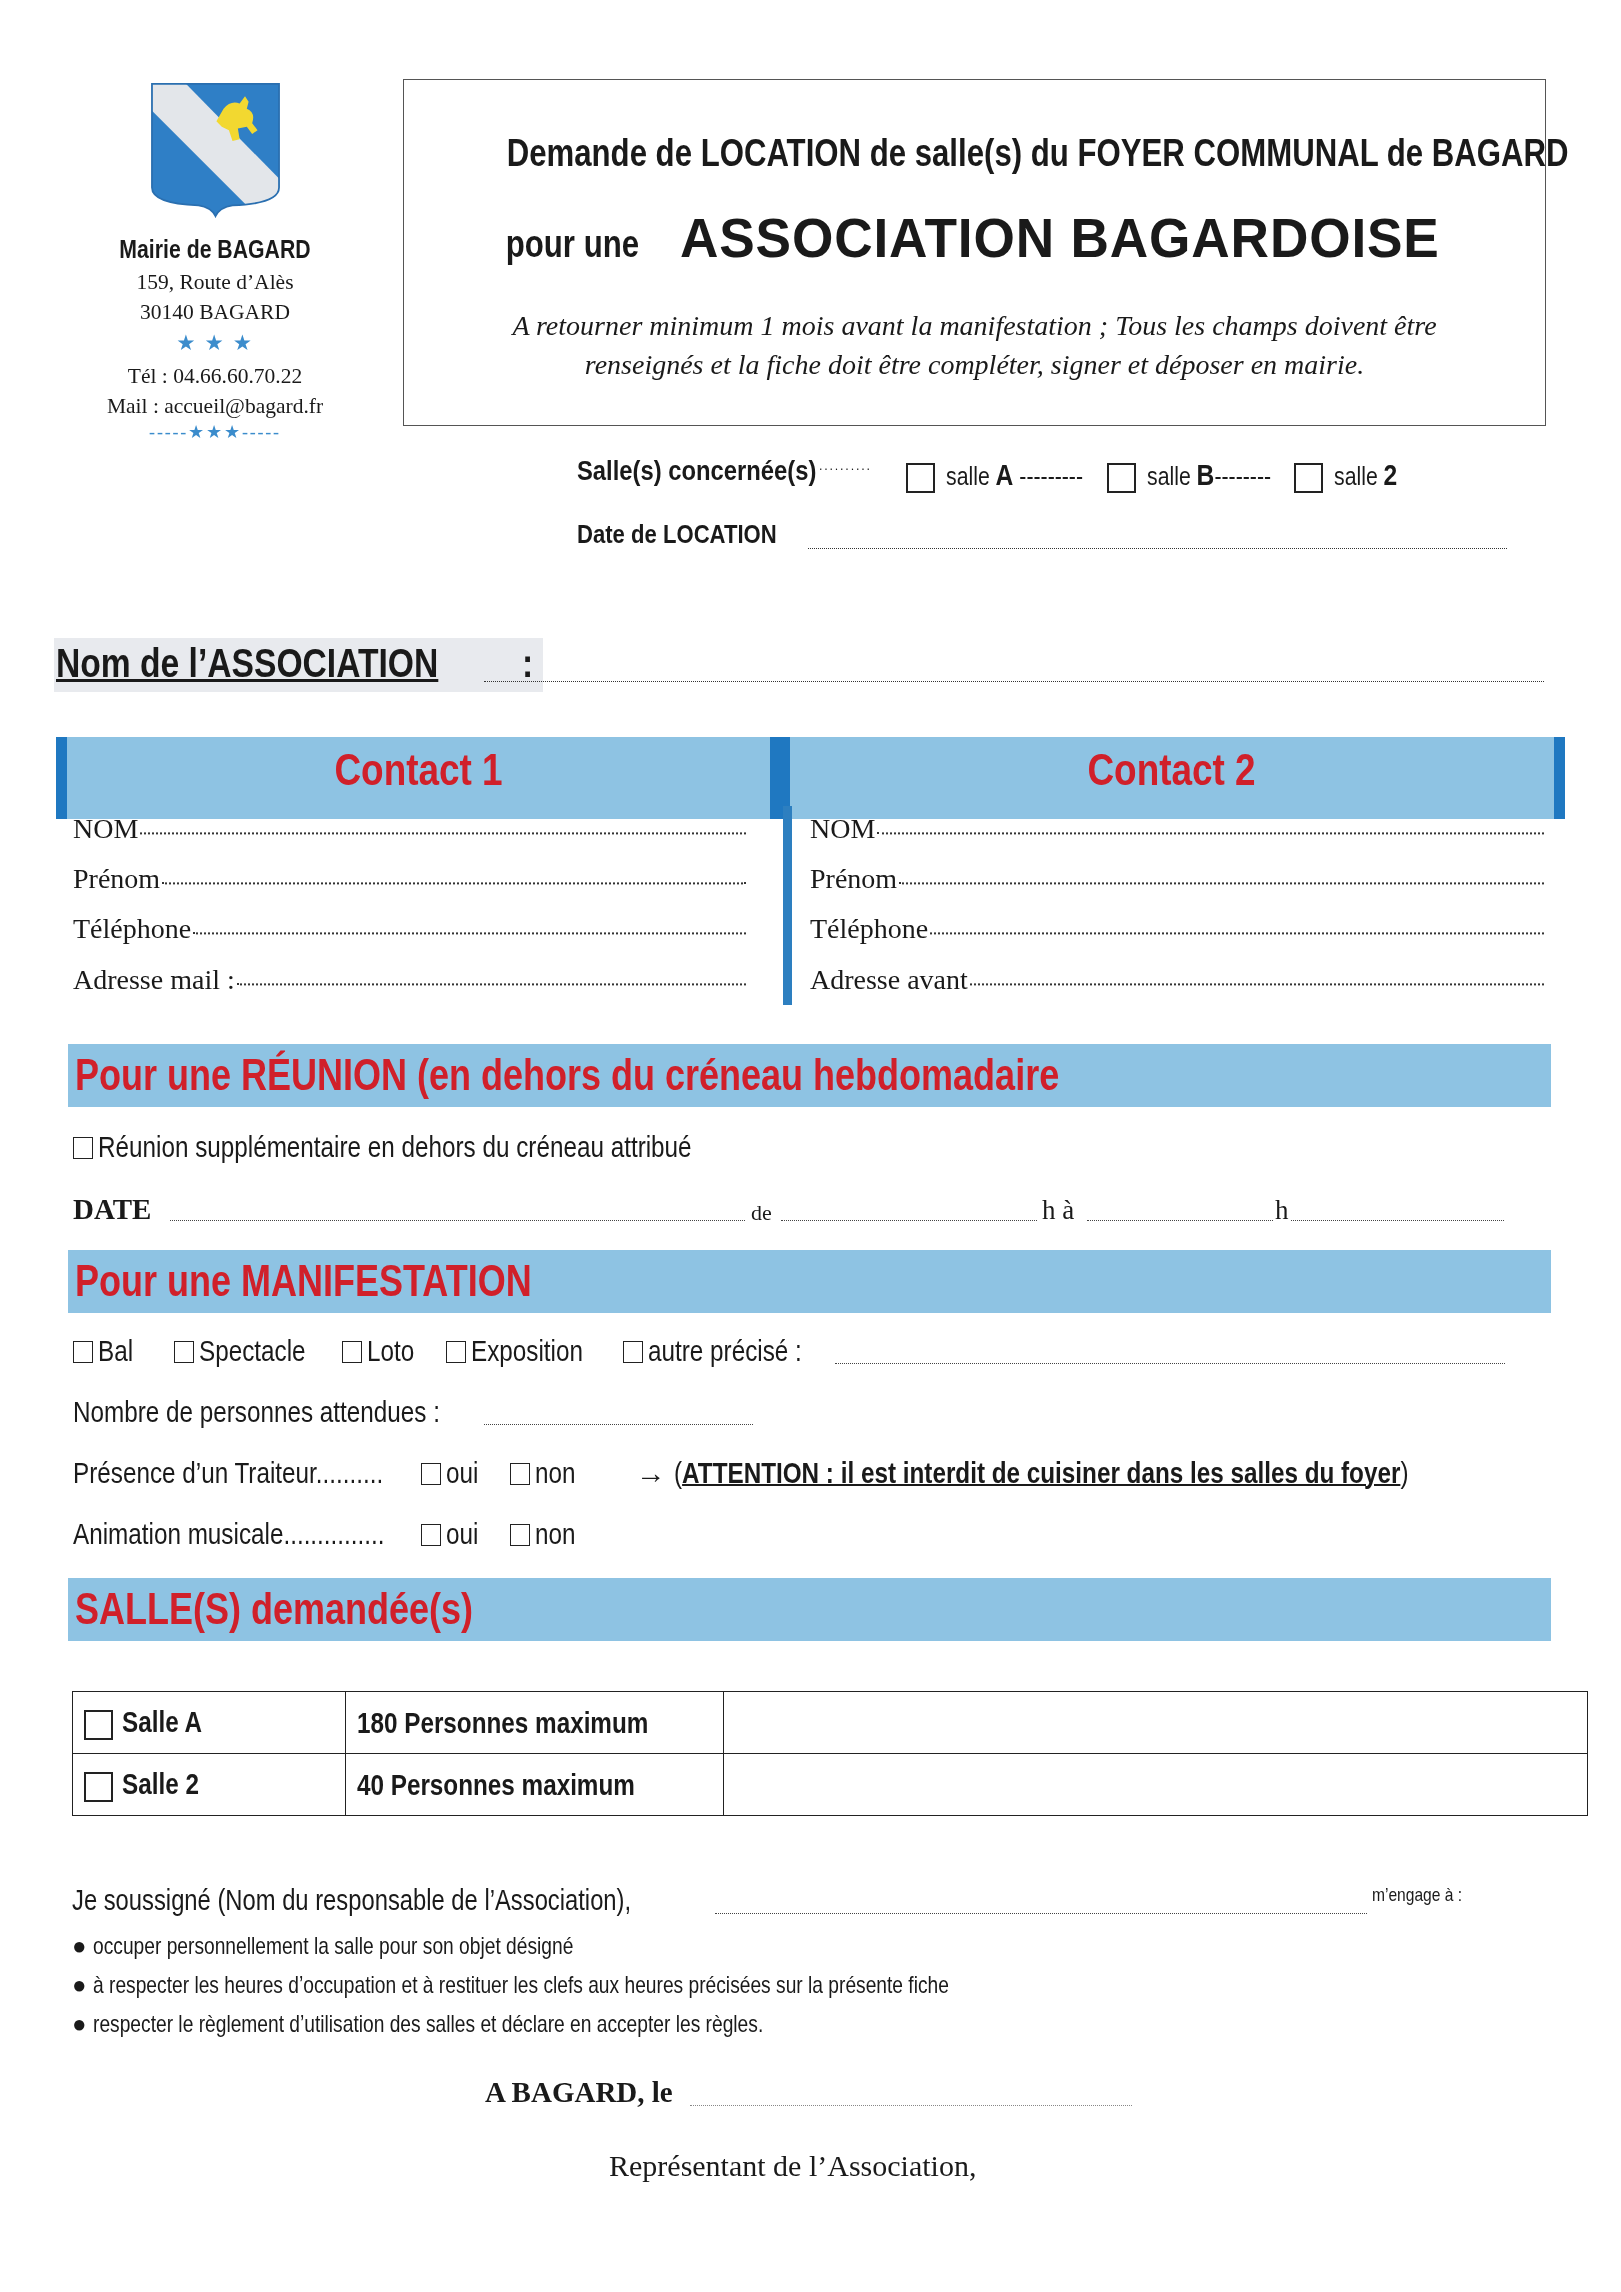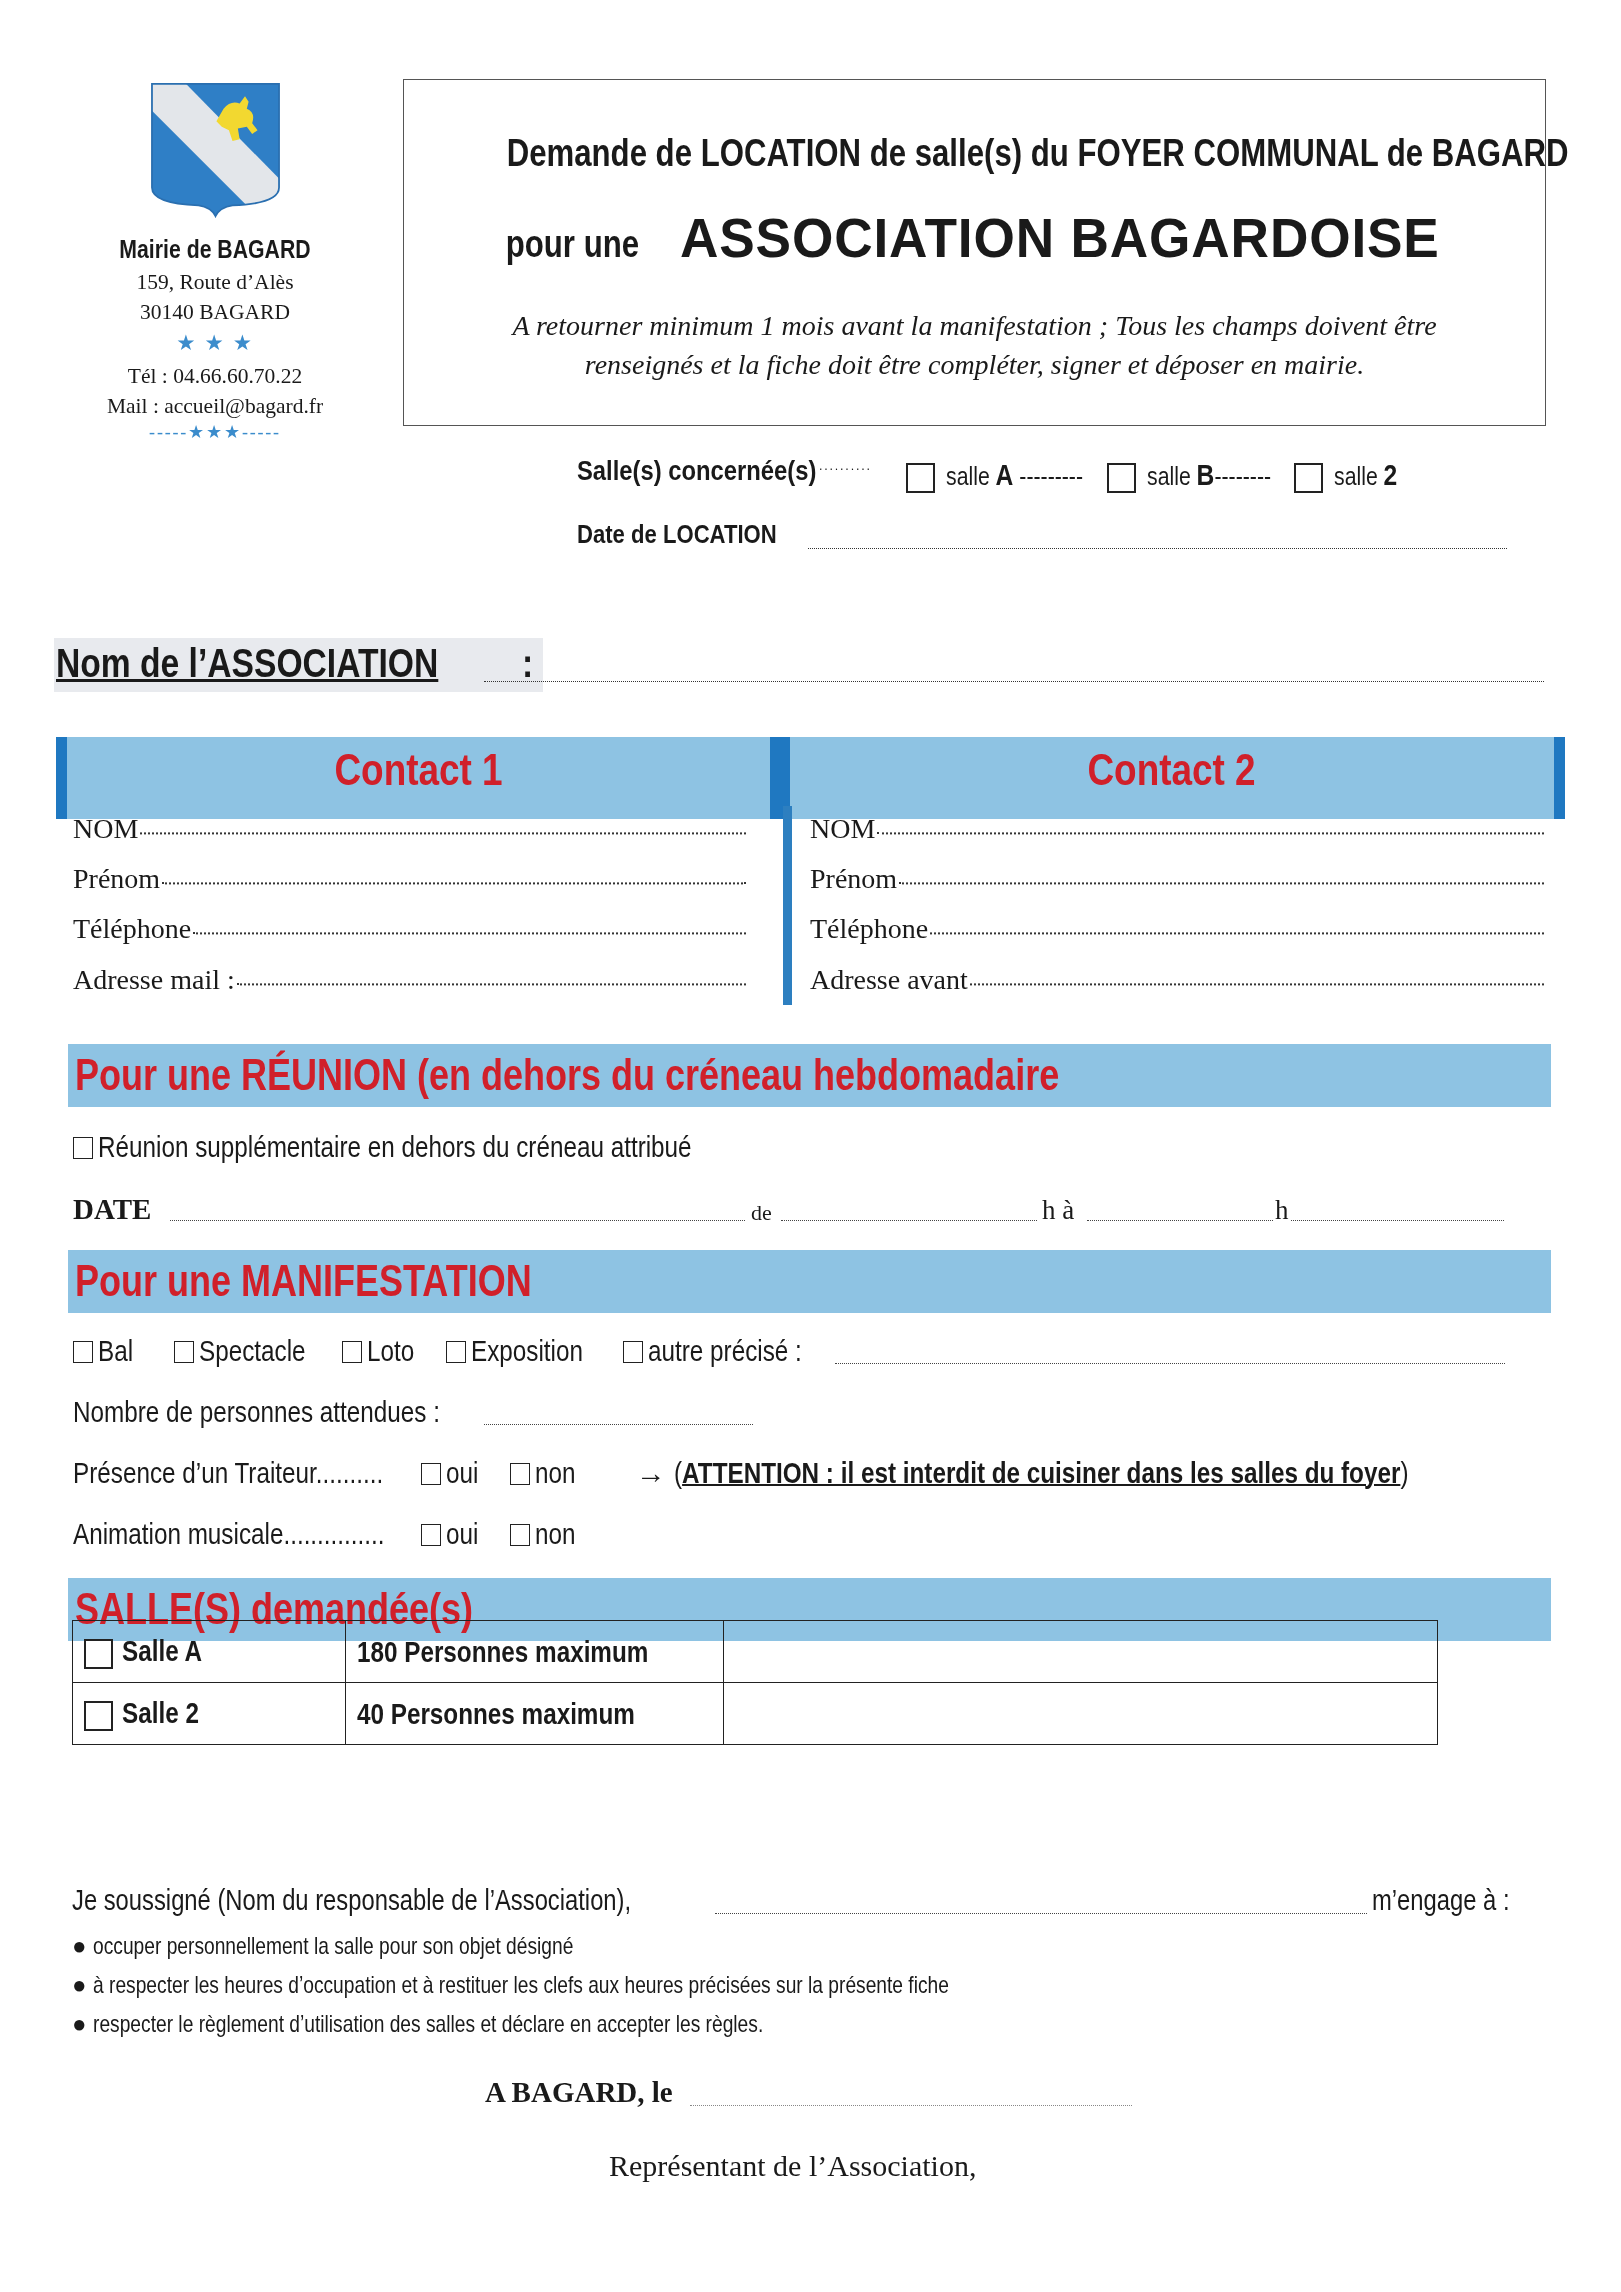--- a/index.html
+++ b/index.html
@@ -45,21 +45,21 @@
   .field .fl { margin-right:1.8px; }
   .field .fd { flex:1; border-bottom:2.7px dotted #333; height:0; transform:translateY(-3.6px); }
 
   .section-bar { left:68px; width:1483px; height:63px; }
   .section-bar .lbl { position:absolute; left:7.2px; top:5.4px; color:#d0202a; font-size:45px; font-weight:bold; white-space:nowrap; transform:scaleX(0.8); transform-origin:left; }
 
   .line { font-size:29.6px; white-space:nowrap; }
   .line .c { display:inline-block; transform:scaleX(0.82); transform-origin:left center; }
 
   
-  .tbl { left:72px; top:1620px; width:1366px; border-collapse:collapse; }
+  .tbl { left:72px; top:1691px; width:1516px; border-collapse:collapse; }
   .tbl td { border:1.8px solid #222; height:61px; font-size:29.6px; font-weight:bold; padding:0 10.7px; }
   .tbl td .c { display:inline-block; transform:scaleX(0.82); transform-origin:left center; white-space:nowrap; }
 
   .bullets { left:72px; top:1926px; font-size:24px; line-height:39px; }
   .bullets div { white-space:nowrap; }
   .bullets .c { display:inline-block; transform:scaleX(0.8); transform-origin:left; }
 </style>
 </head>
 <body>
 
@@ -250,21 +250,21 @@
     <td><span class="c">40 Personnes maximum</span></td>
     <td></td>
   </tr>
 </tbody>
   </table>
 
 <div class="abs sans line" style="left:72px;top:1884px;font-size:29px">
   <span class="c">Je soussigné (Nom du responsable de l’Association),</span>
 </div>
 <div class="abs" style="left:715px;top:1913px;width:652px;border-bottom:1.8px dotted #444"></div>
-<div class="abs sans line" style="left:1372px;top:1884px;font-size:29px">
+<div class="abs sans line" style="left:1372px;top:1884px;font-size:19px">
   <span class="c">m’engage à :</span>
 </div>
 <div class="abs sans bullets">
   <div>● <span class="c">occuper personnellement la salle pour son objet désigné</span></div>
   <div>● <span class="c">à respecter les heures d’occupation et à restituer les clefs aux heures précisées sur la présente fiche</span></div>
   <div>● <span class="c">respecter le règlement d’utilisation des salles et déclare en accepter les règles.</span></div>
 </div>
 
 <div class="abs serif" style="left:485px;top:2076px;font-size:29px;font-weight:bold;white-space:nowrap">A BAGARD, le</div>
 <div class="abs" style="left:690px;top:2105px;width:442px;border-bottom:1.8px dotted #888"></div>

